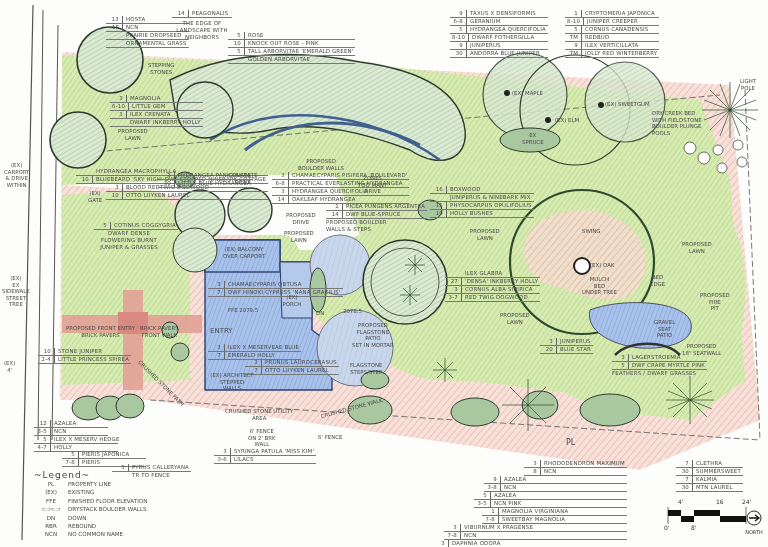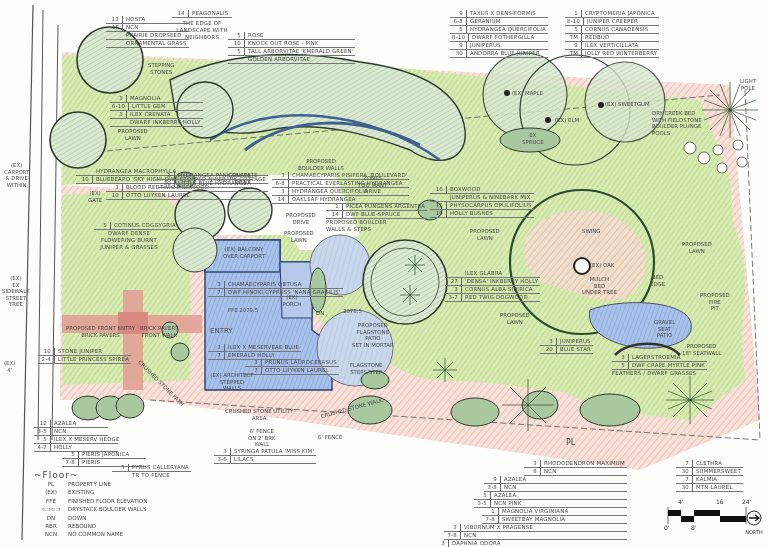--- a/index.html
+++ b/index.html
@@ -430,21 +430,21 @@
 <div class="note" style="left:320px;top:405px;transform:rotate(-15deg);">Crushed Stone Walk</div>
 <div class="note" style="left:352px;top:322px;">Proposed
 Flagstone
 Patio
 Set in Mortar</div>
 <div class="note" style="left:350px;top:362px;">Flagstone
 Steps/Step</div>
 <div class="note" style="left:566px;top:440px;font-size:8px;">PL</div>
 
 <div class="legend">
-  <div class="title">~Floor~</div>
+  <div class="title">~Legend~</div>
   <div class="item"><span class="abbr">PL</span><span>Property Line</span></div>
   <div class="item"><span class="abbr">(EX)</span><span>Existing</span></div>
   <div class="item"><span class="abbr">FFE</span><span>Finished Floor Elevation</span></div>
   <div class="item"><span class="abbr">⊂⊃⊂⊃</span><span>Drystack Boulder Walls</span></div>
   <div class="item"><span class="abbr">DN</span><span>Down</span></div>
   <div class="item"><span class="abbr">RBR</span><span>Rebound</span></div>
   <div class="item"><span class="abbr">NCN</span><span>No Common Name</span></div>
 </div>
 
 <div class="scalebar">

